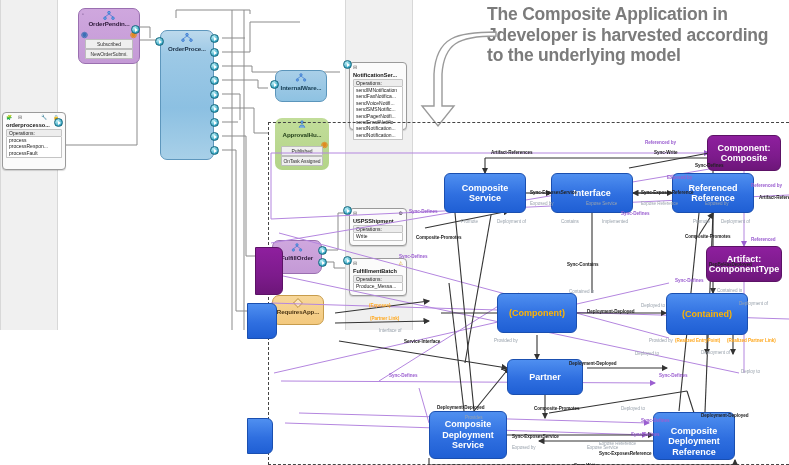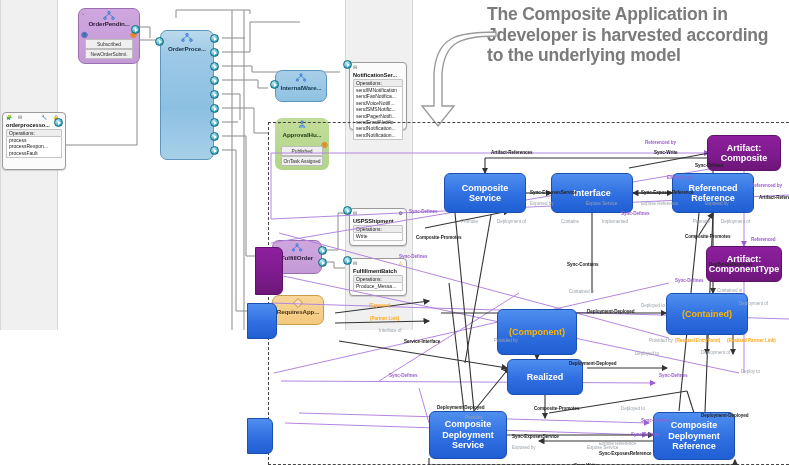--- a/index.html
+++ b/index.html
@@ -356,38 +356,38 @@
     <div class="mnode bluebox" style="left:175px;top:50px;width:82px;height:40px;text-align:center;">
         <span>Composite Service</span>
       </div>
     <div class="mnode bluebox" style="left:282px;top:50px;width:82px;height:40px;">
         <span>Interface</span>
       </div>
     <div class="mnode bluebox" style="left:403px;top:50px;width:82px;height:40px;">
         <span>Referenced Reference</span>
       </div>
     <div class="mnode purplebox" style="left:438px;top:12px;width:74px;height:36px;">
-        <span>Artifact: Composite</span>
+        <span>Component: Composite</span>
       </div>
     <div class="mnode purplebox" style="left:437px;top:123px;width:76px;height:36px;">
         <span>Artifact: ComponentType</span>
       </div>
-    <div class="mnode bluebox orangetext" style="left:228px;top:186px;width:80px;height:46px;text-align:right;">
+    <div class="mnode bluebox orangetext" style="left:228px;top:170px;width:80px;height:40px;text-align:right;">
         <span>(Component)</span>
       </div>
     <div class="mnode bluebox orangetext" style="left:397px;top:170px;width:82px;height:42px;">
         <span>(Contained)</span>
       </div>
     <div class="mnode bluebox" style="left:238px;top:236px;width:76px;height:36px;">
-        <span>Realized</span>
+        <span>Partner</span>
       </div>
     <div class="mnode bluebox" style="left:160px;top:288px;width:78px;height:48px;">
         <span>Composite Deployment Service</span>
       </div>
-    <div class="mnode bluebox" style="left:384px;top:289px;width:82px;height:48px;">
+    <div class="mnode bluebox" style="left:384px;top:289px;width:82px;height:48px;align-items:flex-end;">
         <span>Composite Deployment Reference</span>
       </div>
 
     <div class="mnode purplebox" style="left:-14px;top:124px;width:28px;height:48px;border-radius:0 6px 6px 0;"></div>
     <div class="mnode bluebox" style="left:-22px;top:180px;width:30px;height:36px;border-radius:0 6px 6px 0;"></div>
     <div class="mnode bluebox" style="left:-22px;top:295px;width:26px;height:36px;border-radius:0 6px 6px 0;"></div>
 
     <div id="edge-labels">
         <div class="mlabel dark" style="left: 222px; top: 27px;">Artifact-References</div>
         <div class="mlabel dark" style="left: 385px; top: 27px;">Sync-Write</div>

